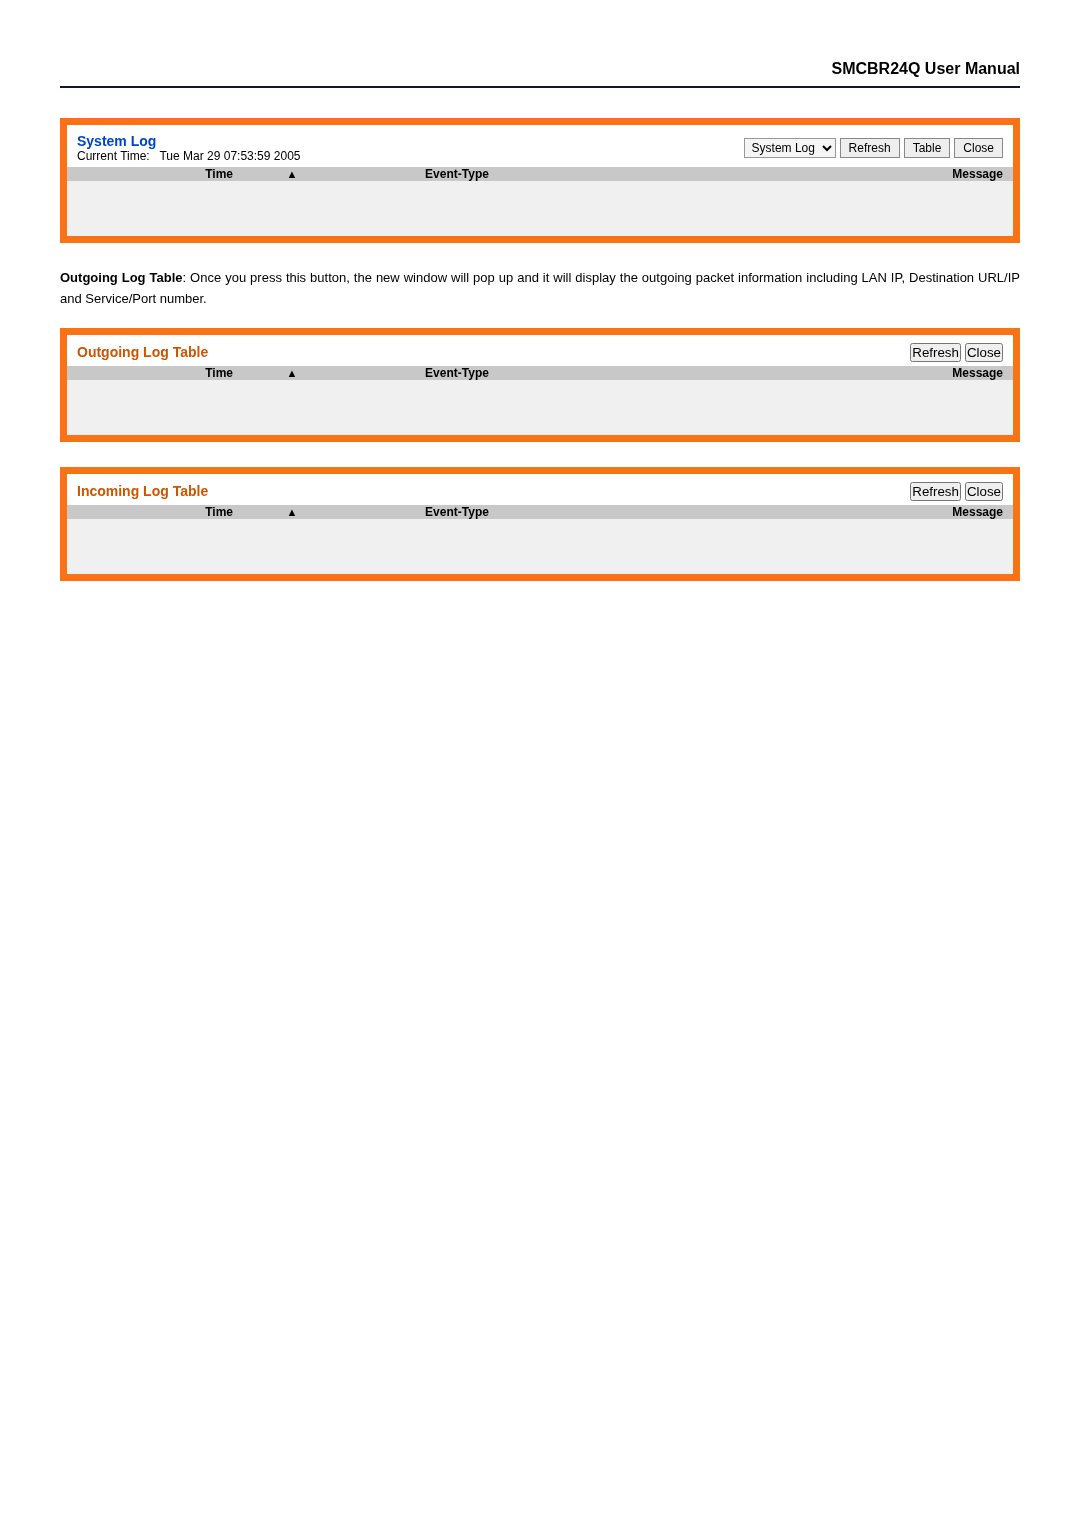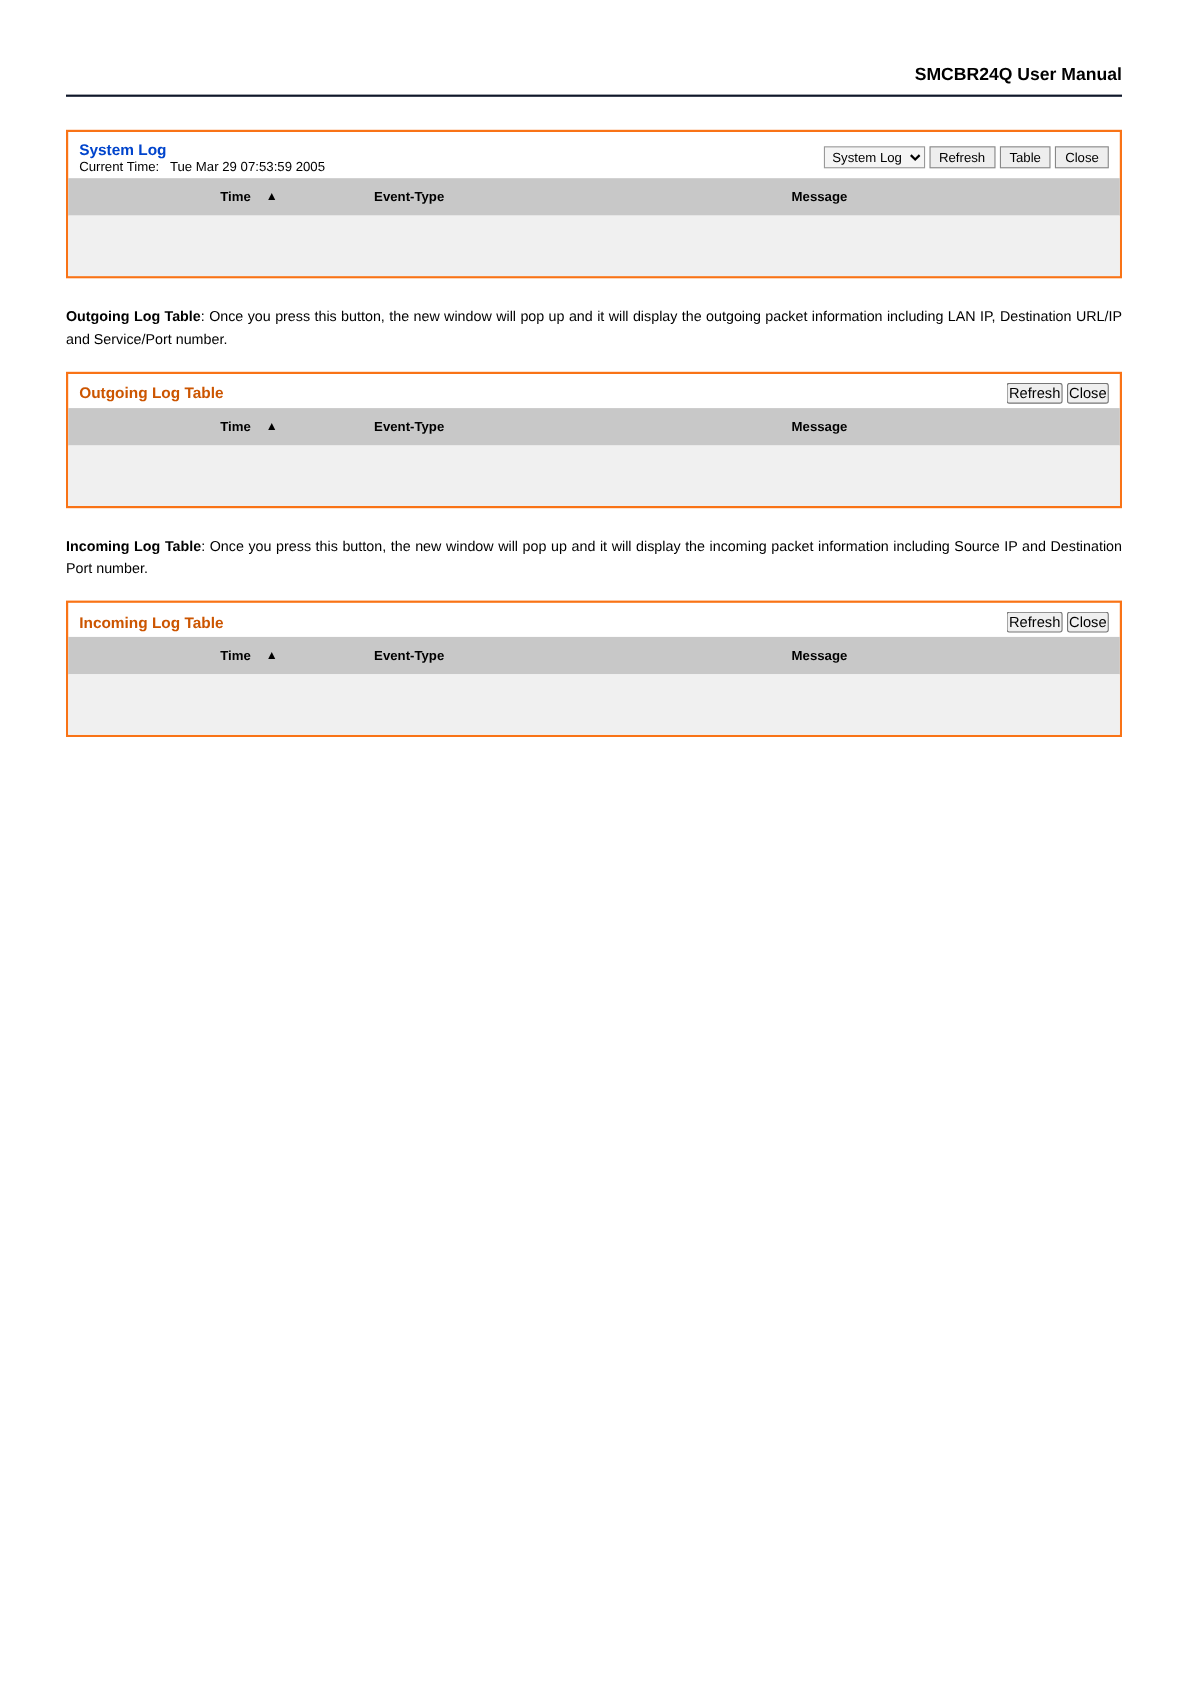--- a/index.html
+++ b/index.html
@@ -25,21 +25,21 @@
       margin-bottom: 30px;
     }
 
     .page-title {
       font-size: 16px;
       font-weight: bold;
     }
 
     
     .panel {
-      border: 2px solid #f97316;
+      border: 7px solid #f97316;
       margin-bottom: 25px;
       background: #ffffff;
     }
 
     .panel-header-row {
       display: flex;
       align-items: center;
       justify-content: space-between;
       padding: 8px 10px 4px 10px;
       border-bottom: none;
@@ -80,43 +80,44 @@
       padding: 2px 8px;
       border: 1px solid #888888;
       background: #eeeeee;
       cursor: pointer;
     }
 
     .table-header-row {
       display: grid;
       grid-template-columns: 160px 30px 220px 1fr;
       background: #c8c8c8;
-      padding: 10px 10px;
-      font-weight: bold;
-      font-size: 12px;
-      align-items: center;
+      padding: 0 10px;
+      font-weight: bold;
+      font-size: 12px;
+      align-items: center;
+      gap: 40px;
     }
 
     .table-header-row .col-time {
       text-align: right;
       padding-right: 4px;
     }
 
     .table-header-row .col-sort {
       text-align: center;
       color: #000000;
       font-size: 11px;
     }
 
     .table-header-row .col-event {
       text-align: center;
     }
 
     .table-header-row .col-message {
-      text-align: center;
+      text-align: right;
     }
 
     .table-body {
       min-height: 55px;
       background: #f0f0f0;
     }
 
     
     .description-para {
       margin: 18px 0 18px 0;
@@ -201,23 +202,20 @@
     </div>
     <div class="table-header-row">
       <span class="col-time">Time</span>
       <span class="col-sort">▲</span>
       <span class="col-event">Event-Type</span>
       <span class="col-message">Message</span>
     </div>
     <div class="table-body"></div>
   </div>
 
-  <div class="description-para">
-    <span class="bold-term">Incoming Log Table</span><span>: Once you press this button, the new window will pop up and it will display the incoming packet information including Source IP and Destination Port number.</span>
-  </div>
 
   <div class="panel">
     <div class="panel-header-row">
       <span class="panel-title-inline">Incoming Log Table</span>
       <div class="panel-controls-simple">
         <button>Refresh</button>
         <button>Close</button>
       </div>
     </div>
     <div class="table-header-row">

